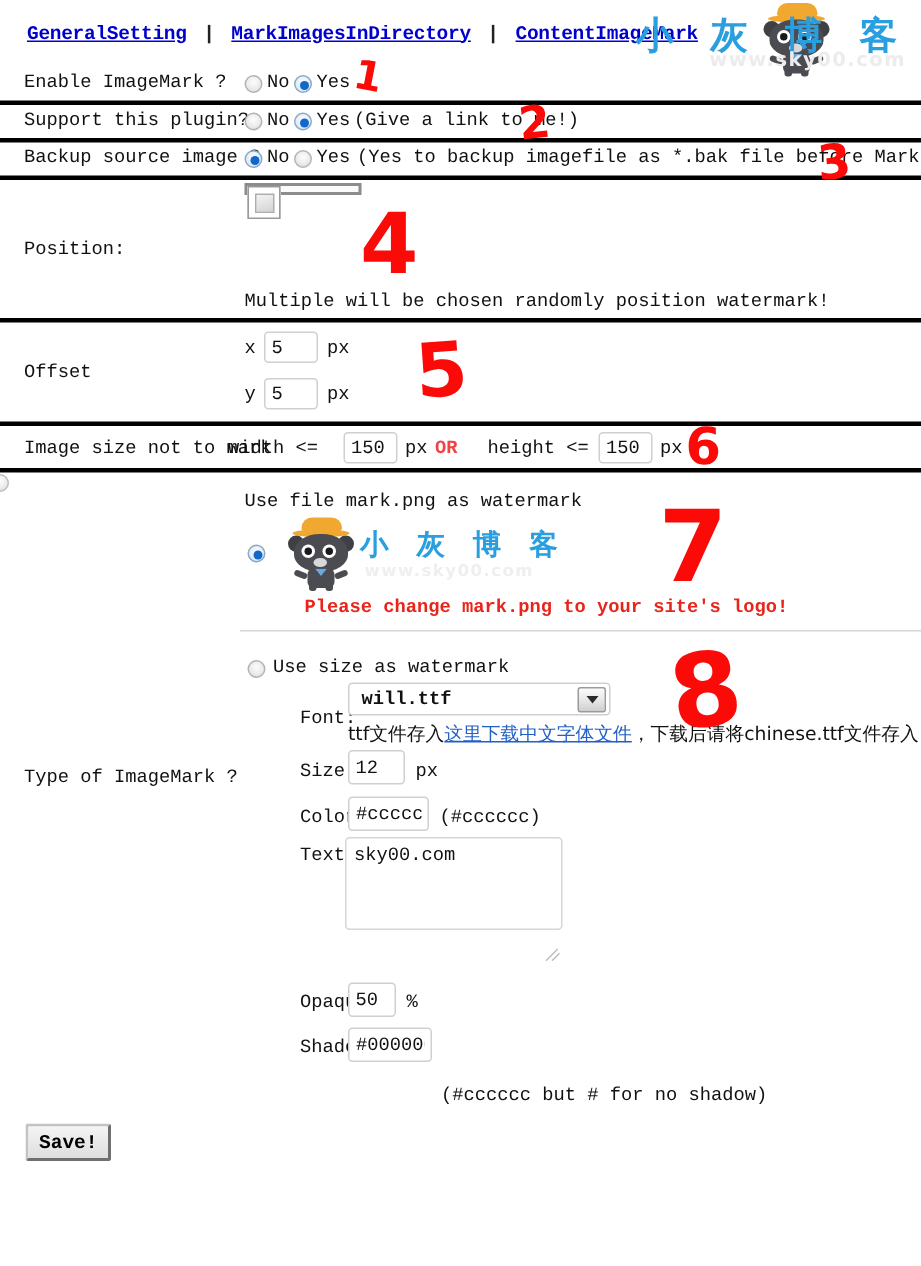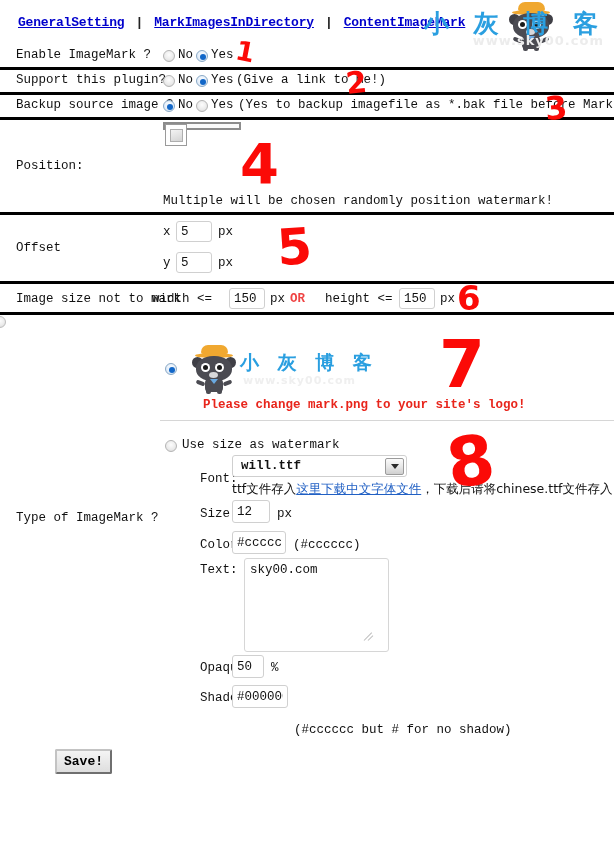--- a/index.html
+++ b/index.html
@@ -405,20 +405,21 @@
   <span class="or-word" style="left:290px; top:292px;">OR</span>
   <span class="inline-text" style="left:325px; top:292px;">height &lt;=</span>
   <input class="tbox" style="left: 399px; top: 288px; width: 36px; height: 21px;" value="150">
   <span class="inline-text" style="left:440px; top:292px;">px</span>
 
   <div class="hr-thick" style="top:312px;"></div>
   <div class="edge-radio" style="top:316px;"></div>
 
   <div class="row-label" style="left:16px; top:511px;">Type of ImageMark ?</div>
 
+  <span class="inline-text" style="left:163px; top:327px;">Use file mark.png as watermark</span>
   <div class="radio on" style="left:165px; top:363px;"></div>
 
   <div class="mascot" style="left:192px; top:345px;">
     <div class="m-hat"></div>
       <div class="m-hat-brim"></div>
     <div class="m-ear l"></div>
       <div class="m-ear r"></div>
     <div class="m-head"></div>
     <div class="m-eye l">
         <div class="m-pup"></div>
@@ -457,32 +458,32 @@
 
   <span class="inline-text" style="left:200px; top:507px;">Size:</span>
   <input class="tbox" style="left: 232px; top: 500px; width: 38px; height: 23px;" value="12">
   <span class="inline-text" style="left:277px; top:507px;">px</span>
 
   <span class="inline-text" style="left:200px; top:538px;">Color:</span>
   <input class="tbox" style="left: 232px; top: 531px; width: 54px; height: 23px;" value="#cccccc">
   <span class="inline-text" style="left:293px; top:538px;">(#cccccc)</span>
 
   <span class="inline-text" style="left:200px; top:563px;">Text:</span>
-  <textarea class="tarea" style="left: 244px; top: 558px; width: 145px; height: 94px;">sky00.com</textarea>
+  <textarea class="tarea" style="left: 230px; top: 558px; width: 145px; height: 62px;">sky00.com</textarea>
   <div class="ta-grip" style="left:364px; top:630px;"></div>
 
   <span class="inline-text" style="left:200px; top:661px;">Opaque:</span>
   <input class="tbox" style="left: 232px; top: 655px; width: 32px; height: 23px;" value="50">
   <span class="inline-text" style="left:271px; top:661px;">%</span>
 
   <span class="inline-text" style="left:200px; top:691px;">Shadow:</span>
   <input class="tbox" style="left: 232px; top: 685px; width: 56px; height: 23px;" value="#000000">
   <span class="inline-text" style="left:294px; top:691px;margin-top:32px;">(#cccccc but # for no shadow)</span>
 
-  <button class="btn-save" style="left:17px; top:749px;margin-left:38px;">Save!</button>
+  <button class="btn-save" style="left:17px; top:749px;">Save!</button>
 
   <div class="annot" style="left:236px; top:38px; font-size:27px; transform:rotate(11deg);">1</div>
   <div class="annot" style="left:346px; top:68px; font-size:30px; transform:rotate(-6deg);">2</div>
   <div class="annot" style="left:545px; top:92px; font-size:32px; transform:rotate(-5deg);">3</div>
   <div class="annot" style="left:240px; top:136px; font-size:56px;">4</div>
   <div class="annot" style="left:277px; top:222px; font-size:50px; transform:rotate(-4deg);">5</div>
   <div class="annot" style="left:457px; top:281px; font-size:34px;">6</div>
   <div class="annot" style="left:439px; top:332px; font-size:66px;">7</div>
   <div class="annot" style="left:447px; top:428px; font-size:68px; transform:rotate(-8deg);">8</div>
 

